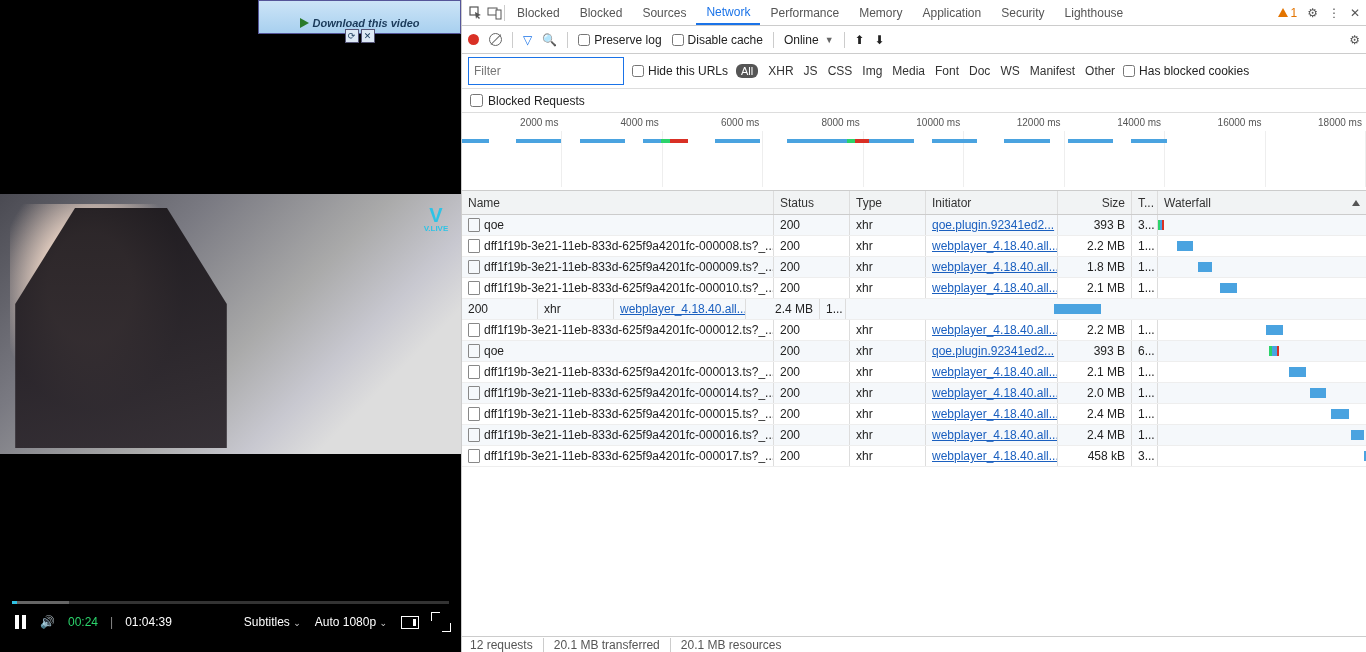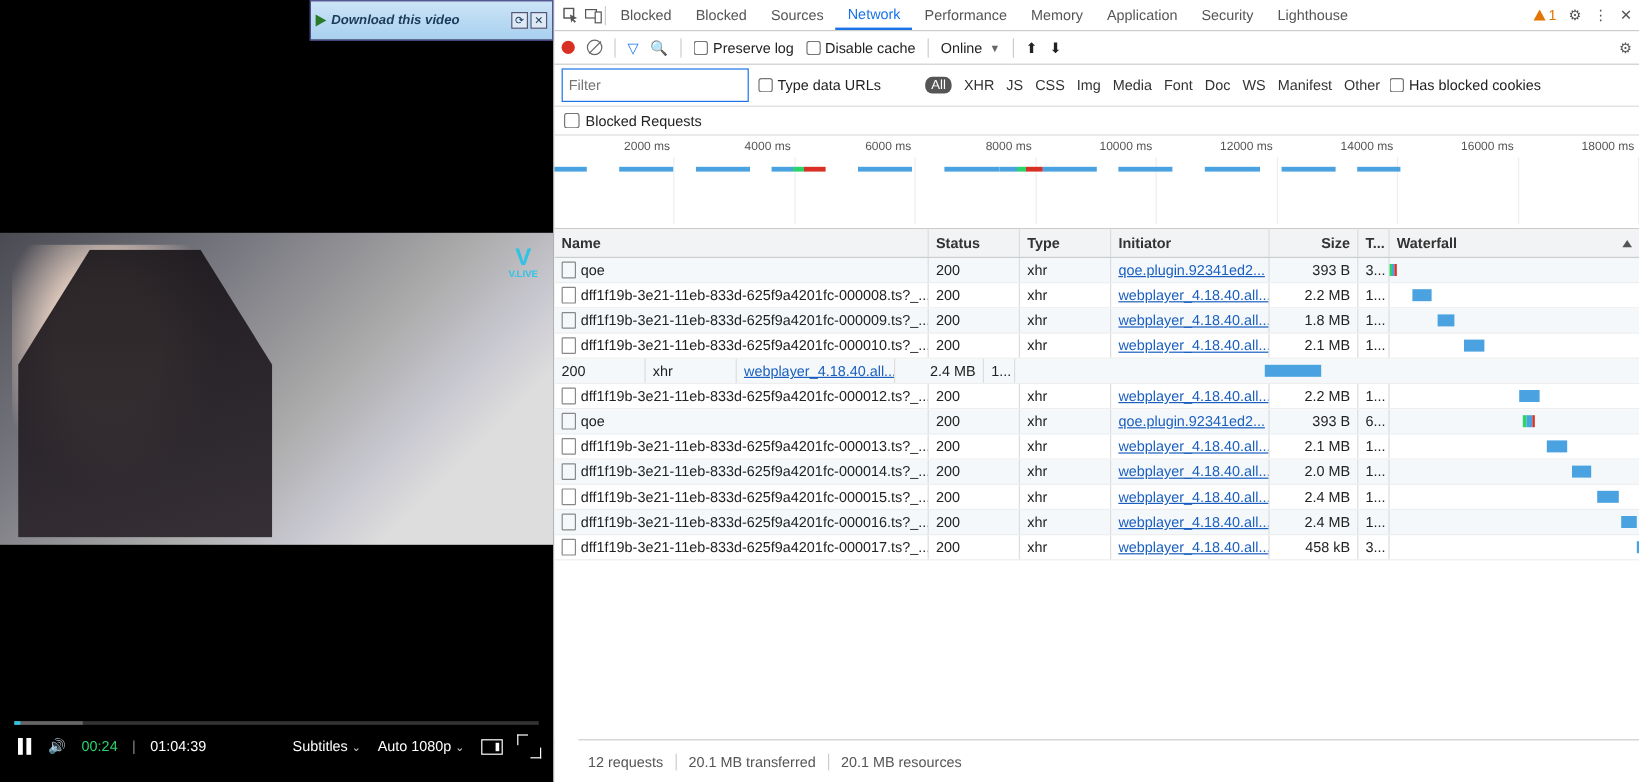--- a/index.html
+++ b/index.html
@@ -1,20 +1,20 @@
 <!DOCTYPE html>
 <html><head>
 <meta charset="utf-8">
 <style>
 * { box-sizing: border-box; margin: 0; padding: 0; font-family: 'Segoe UI', Arial, sans-serif; }
 body { width: 1366px; height: 652px; overflow: hidden; display: flex; background: #fff; }
 
 
 .video-panel { width: 461px; height: 652px; background: #000; position: relative; }
-.download-banner { position: absolute; top: 0; left: 258px; right: 0; height: 16px; background: linear-gradient(#cce4f7, #a8d0ef); border: 1px solid #559; display: flex; align-items: center; padding: 16px 4px; font-size: 11px; color: #1a3a5a; }
+.download-banner { position: absolute; top: 0; left: 258px; right: 0; height: 16px; background: linear-gradient(#cce4f7, #a8d0ef); border: 1px solid #559; display: flex; align-items: center; padding: 16px 4px; font-size: 11px; color: #1a3a5a; flex-direction: column; }
 .download-banner .dl-body { display: flex; align-items: center; gap: 4px; flex: 1; font-weight: bold; font-style: italic; }
 .dl-tri { width: 0; height: 0; border-top: 5px solid transparent; border-bottom: 5px solid transparent; border-left: 9px solid #2a7a2a; }
 .dl-icons { display: flex; gap: 2px; }
 .dl-ico { width: 14px; height: 14px; border: 1px solid #557; display: flex; align-items: center; justify-content: center; font-size: 9px; background: #dde9f5; }
 .video-frame { position: absolute; top: 194px; left: 0; right: 0; height: 260px; background: linear-gradient(135deg, #4a4a52 0%, #7a7a82 30%, #aaa 55%, #c8c8d0 70%, #ddd 80%); overflow: hidden; }
 .video-frame::before { content: ""; position: absolute; left: 10px; top: 10px; width: 200px; height: 240px; background: radial-gradient(ellipse at 40% 35%, #f1d9c9 25%, rgba(0,0,0,0) 55%); }
 .video-frame .hair { position: absolute; left: 6px; top: 14px; width: 230px; height: 240px; background: linear-gradient(#1a161a, #2a242a); clip-path: polygon(30% 0, 70% 0, 96% 40%, 96% 100%, 4% 100%, 4% 40%); opacity: .92; }
 .vlive-badge { position: absolute; top: 8px; right: 8px; width: 34px; height: 34px; display: flex; flex-direction: column; align-items: center; justify-content: center; font-size: 8px; font-weight: bold; color: #2fc3e5; }
 .vlive-badge .v { font-size: 20px; line-height: 18px; }
 .player-bar { position: absolute; left: 12px; right: 12px; bottom: 12px; height: 36px; display: flex; align-items: center; gap: 12px; color: #fff; font-size: 12px; }
@@ -52,54 +52,54 @@
 .vline { width: 1px; height: 16px; background: #ccc; }
 .funnel { color: #1a73e8; }
 .chk { display: flex; align-items: center; gap: 4px; justify-content: flex-end; }
 .chk input { width: 12px; height: 12px; }
 .throttle { display: flex; align-items: center; gap: 6px; }
 .throttle-caret { font-size: 9px; color: #666; }
 .toolbar-right { margin-left: auto; color: #555; }
 
 .filter-row { min-height: 28px; display: flex; align-items: center; flex-wrap: wrap; border-bottom: 1px solid #ddd; padding: 3px 6px; gap: 8px; }
 .filter-input { width: 156px; height: 28px; border: 1px solid #1a73e8; outline: none; padding: 0 5px; font-size: 12px; }
-.pill { padding: 1px 5px; border-radius: 6px; background: #555; color: #fff; font-size: 11px; margin-left: 29px; }
+.pill { padding: 1px 5px; border-radius: 6px; background: #555; color: #fff; font-size: 11px; }
 .ftype { color: #333; cursor: default; }
 
 .blocked-row { height: 24px; display: flex; align-items: center; border-bottom: 1px solid #ddd; padding: 0 8px; gap: 5px; }
 
 .overview { height: 78px; border-bottom: 1px solid #ccc; position: relative; padding-top: 4px; }
 .ov-ticks { display: flex; font-size: 10px; color: #555; }
 .ov-tick { flex: 1; text-align: right; padding-right: 4px; position: relative; }
 .ov-tick::after { content: ""; position: absolute; right: 0; top: 14px; width: 1px; height: 56px; background: #eee; }
 .ov-bars { position: absolute; left: 0; right: 0; top: 26px; height: 6px; }
 .ov-seg { position: absolute; top: 0; height: 4px; background: #4aa3e0; }
 .ov-seg.mix { background: linear-gradient(90deg, #4aa3e0 40%, #2bd36b 40%, #2bd36b 60%, #d93025 60%); }
 
 .net-table-wrap { flex: 1; overflow: hidden; display: flex; flex-direction: column; }
 .net-head, .net-row { display: flex; align-items: center; border-bottom: 1px solid #eee; height: 21px; }
-.net-head { background: #f1f3f4; border-bottom: 1px solid #ccc; height: 24px; position: relative; font-weight: 700; color: #333; }
+.net-head { background: #f1f3f4; border-bottom: 1px solid #ccc; height: 24px; position: relative; font-weight: 400; color: #333; }
 .col { padding: 0 6px; overflow: hidden; text-overflow: ellipsis; white-space: nowrap; border-right: 1px solid #ddd; height: 100%; display: flex; align-items: center; }
 .c-name { width: 312px; gap: 4px; }
 .c-status { width: 76px; }
 .c-type { width: 76px; }
 .c-init { width: 132px; }
 .c-size { width: 74px; justify-content: flex-end; }
 .c-time { width: 26px; }
 .c-wf { flex: 1; border-right: none; position: relative; }
 .net-body { flex: 1; overflow-y: auto; background: #fff; }
 .net-row:nth-child(odd) { background: #f5f8fb; }
 .file-ico { width: 12px; height: 14px; border: 1px solid #888; border-radius: 1px; position: relative; flex-shrink: 0; }
 .link { color: #1a5fbf; text-decoration: underline; }
 .wf-bar { position: absolute; top: 5px; height: 10px; background: #4aa3e0; }
 .wf-bar.g::before { content: ""; position: absolute; left: -3px; top: 0; width: 3px; height: 100%; background: #2bd36b; }
 .wf-bar.r::after { content: ""; position: absolute; right: -2px; top: 0; width: 2px; height: 100%; background: #d93025; }
 .sort-tri { width: 0; height: 0; border-left: 4px solid transparent; border-right: 4px solid transparent; border-bottom: 6px solid #555; margin-left: auto; }
 
-.status-bar { height: 36px; border-top: 1px solid #ccc; display: flex; align-items: center; padding: 0 8px; gap: 10px; color: #555; font-size: 12px; margin-left: 20px; }
+.status-bar { height: 16px; border-top: 1px solid #ccc; display: flex; align-items: center; padding: 0 8px; gap: 10px; color: #555; font-size: 12px; }
 .sb-sep { width: 1px; height: 14px; background: #ccc; }
 </style>
 </head>
 <body>
 
 <div class="video-panel">
   <div class="download-banner">
     <div class="dl-body">
       <span class="dl-tri"></span>
       <span>Download this video</span>
@@ -202,21 +202,21 @@
     <span class="vline"></span>
     <span>⬆</span>
     <span>⬇</span>
     <span class="toolbar-right">⚙</span>
   </div>
 
   <div class="filter-row">
     <input class="filter-input" placeholder="Filter" style="">
     <label class="chk">
         <input type="checkbox" style="">
-        <span>Type data URLs</span>
+        <span>Hide this URLs</span>
       </label>
     <span id="ftypes" style="display: inline-flex; gap: 10px; align-items: center;">
         <span class="pill">All</span>
         <span class="ftype">XHR</span>
         <span class="ftype">JS</span>
         <span class="ftype">CSS</span>
         <span class="ftype">Img</span>
         <span class="ftype">Media</span>
         <span class="ftype">Font</span>
         <span class="ftype">Doc</span>

